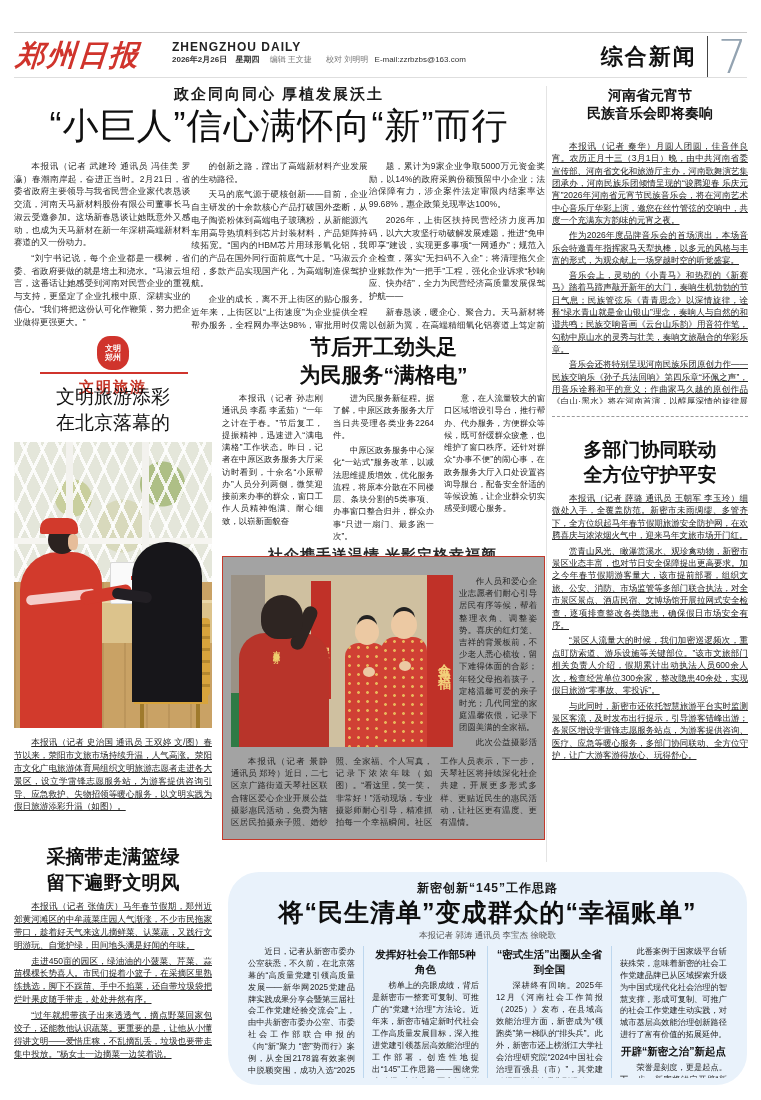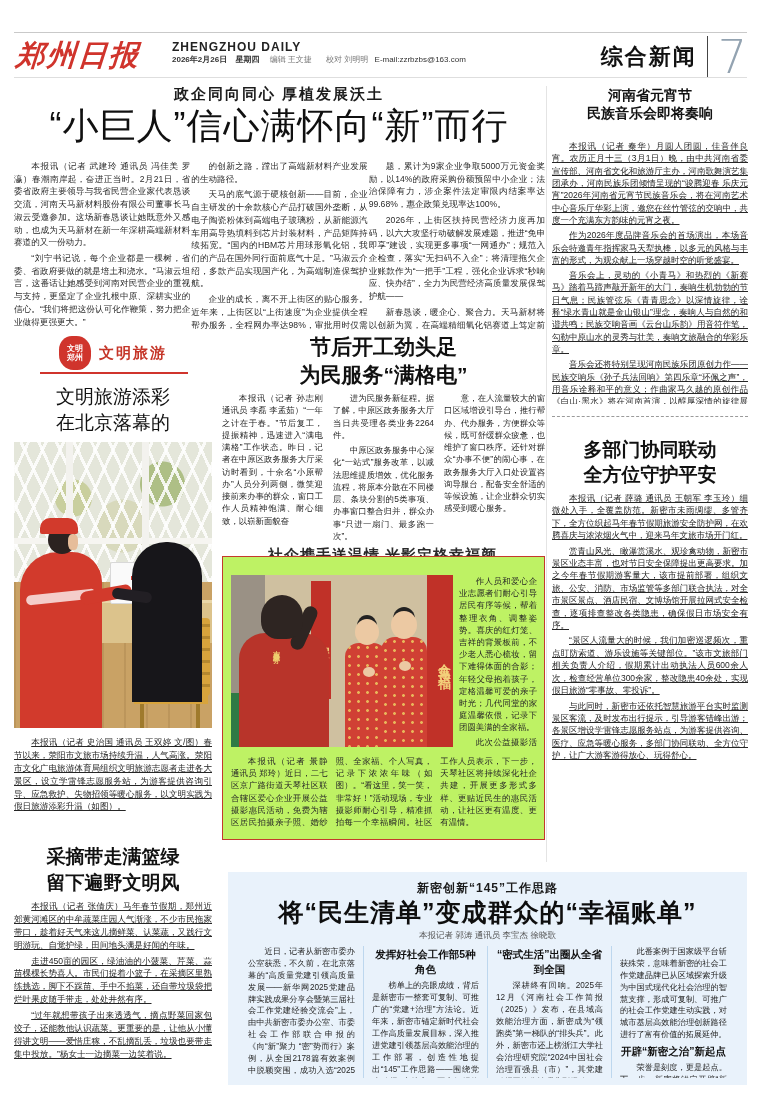--- a/index.html
+++ b/index.html
@@ -35,49 +35,49 @@
   .vrule-right{left:546px;top:86px;width:1px;height:776px;background:#e4e4e4;}
 
   
   .lantern-title{top:86px;left:552px;width:196px;font-size:14px;font-weight:800;line-height:1.3;color:#111;}
   .lantern-body{top:140px;left:552px;width:196px;height:264px;font-size:8.5px;line-height:1.45;}
   .r-divider{top:416px;left:552px;width:196px;border-top:1px dashed #9a9a9a;height:0;}
   .safety-title{top:438px;left:552px;width:196px;font-size:19px;font-weight:800;line-height:1.3;color:#111;}
   .safety-body{top:492px;left:552px;width:196px;height:370px;font-size:8.5px;line-height:1.46;}
 
   
-  .civil-badge{top:336px;left:14px;width:198px;display:flex;align-items:center;justify-content:center;gap:8px;}
+  .civil-badge{top:336px;left:14px;width:198px;display:flex;align-items:center;justify-content:center;gap:8px;flex-direction:column;}
   .seal{width:32px;height:34px;background:#d0342c;border-radius:40% 45% 42% 45%;color:#fff;
         font-size:8px;line-height:1.15;font-weight:700;display:flex;flex-direction:column;
         align-items:center;justify-content:center;}
   .badge-label{font-size:15px;font-weight:800;color:#c53528;letter-spacing:2px;}
   .badge-rule{top:372px;left:40px;width:148px;height:2px;background:#d0342c;}
   .civil-title{top:384px;left:14px;width:198px;font-size:19px;font-weight:400;line-height:1.35;color:#111;}
   .photo1{top:442px;left:14px;width:198px;height:286px;background:#dfe3d8;overflow:hidden;}
   .civil-text{top:736px;left:14px;width:198px;height:100px;font-size:8.6px;line-height:1.5;}
   .harvest-title{top:844px;left:14px;width:198px;font-size:19px;font-weight:800;line-height:1.35;color:#111;}
   .harvest-body{top:900px;left:14px;width:198px;height:186px;font-size:8.6px;line-height:1.5;}
 
   
   .recharge-title{top:333px;left:222px;width:323px;font-size:21px;font-weight:900;line-height:1.35;color:#101010;}
   .recharge-body{top:392px;left:222px;width:323px;height:150px;display:flex;gap:10px;}
   .recharge-col{flex:1;overflow:hidden;font-size:8.4px;line-height:1.46;}
 
   
-  .pbox{top:556px;left:222px;width:321px;height:282px;border:1px solid #c33a2c;background:#bef264;}
+  .pbox{top:556px;left:222px;width:321px;height:282px;border:1px solid #c33a2c;background:#a3a3a3;}
   .pb-title{top:546px;left:222px;width:321px;font-size:15px;font-weight:800;color:#2a2a2a;letter-spacing:1px;}
   .pb-title span{background:#fff;padding:0 10px;}
   .photo2{position:absolute;top:18px;left:8px;width:222px;height:172px;background:#cfc0a0;overflow:hidden;}
   .pb-side{position:absolute;top:18px;left:236px;width:78px;height:172px;overflow:hidden;
            font-size:8.4px;line-height:1.45;}
   .pb-caption{position:absolute;top:198px;left:8px;width:306px;height:76px;display:flex;gap:8px;}
   .pb-cap-col{flex:1;overflow:hidden;font-size:8.4px;line-height:1.45;}
 
   
-  .ms-panel{top:872px;left:228px;width:519px;height:213px;background:#e9f2fb;}
+  .ms-panel{top:872px;left:228px;width:519px;height:213px;background:#e9f2fb;border-radius:31px;}
   .ms-kicker{position:absolute;top:8px;left:0;width:100%;font-size:12px;font-weight:700;color:#1b1b1b;letter-spacing:1px;}
   .ms-title{position:absolute;top:24px;left:0;width:100%;font-size:25px;font-weight:900;color:#0e0e0e;letter-spacing:1px;}
   .ms-byline{position:absolute;top:58px;left:0;width:100%;font-size:8.5px;color:#555;}
   .ms-cols{position:absolute;top:74px;left:12px;width:495px;height:132px;display:flex;}
   .ms-col{flex:1;overflow:hidden;font-size:8.2px;line-height:1.45;padding:0 8px;}
   .ms-col + .ms-col{border-left:1px solid #bdd7ee;}
   .ms-sub{font-size:10.5px;font-weight:800;color:#111;text-align:center;margin:1px 0 3px;text-indent:0;}
 
   
   .p1-fence{position:absolute;top:0;left:0;width:198px;height:140px;

